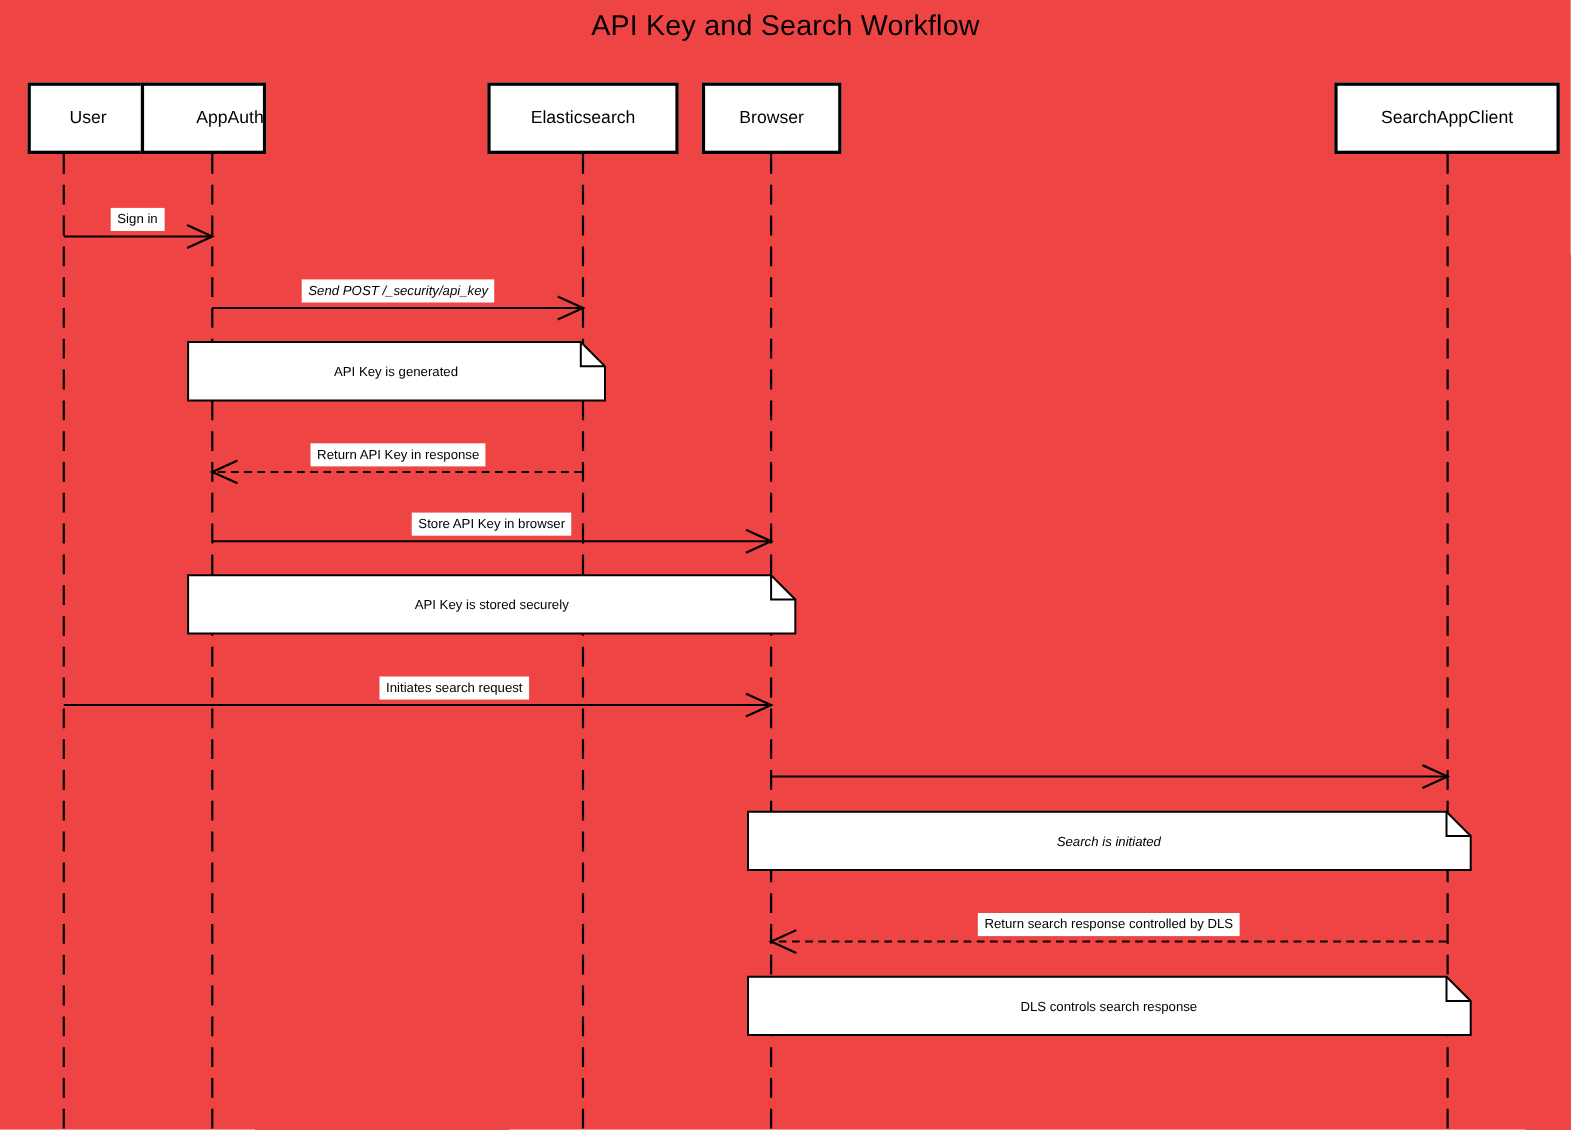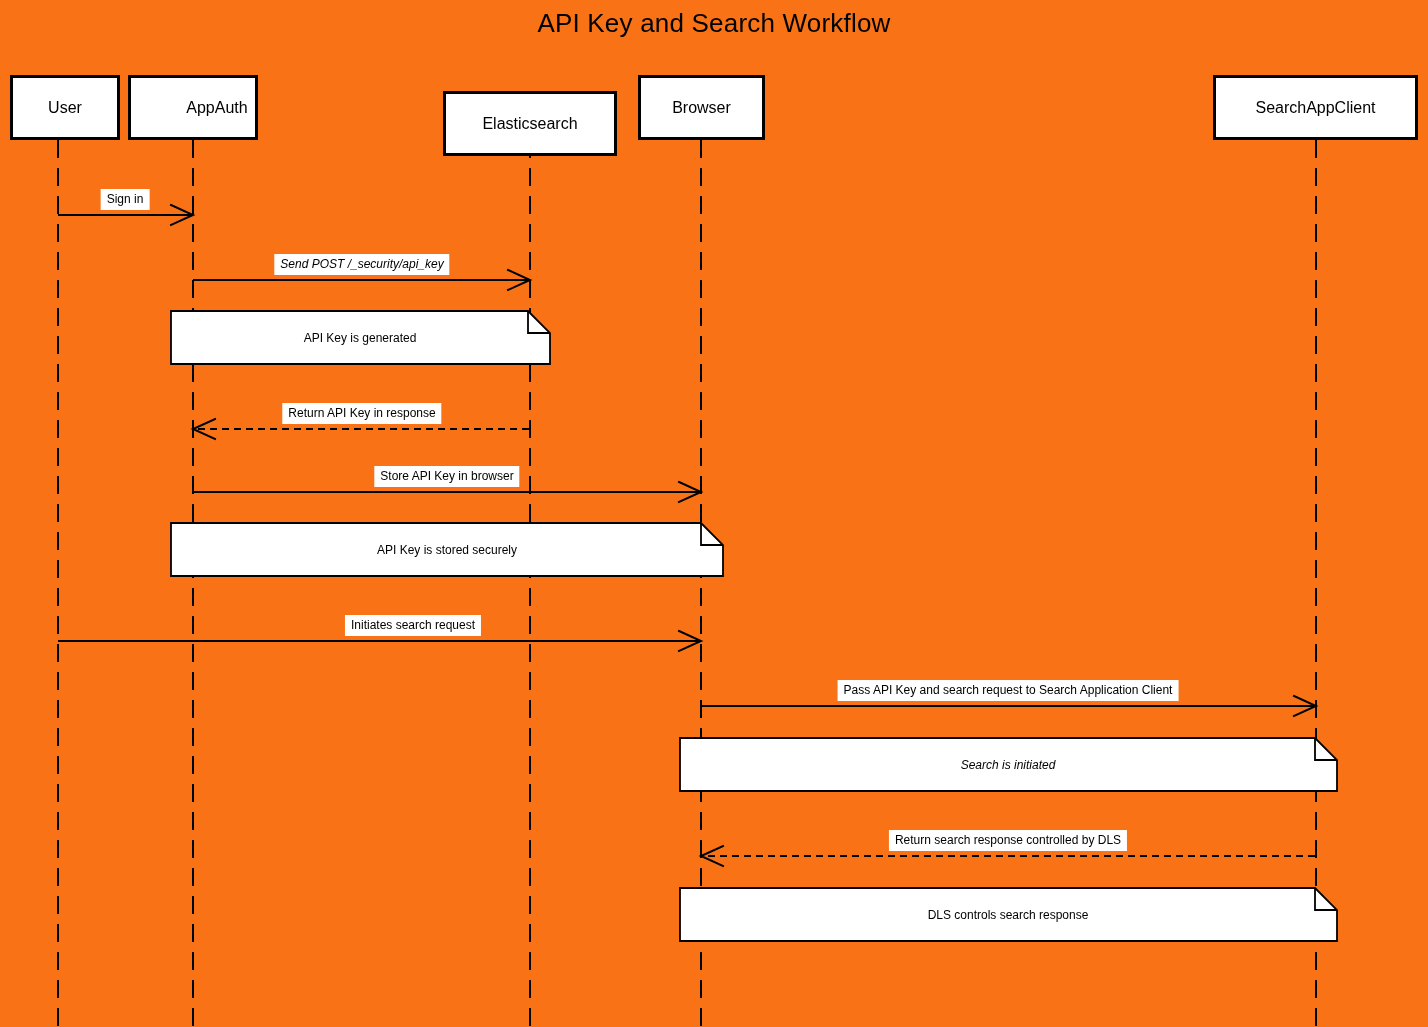--- a/index.html
+++ b/index.html
@@ -4,21 +4,21 @@
 <style>
   html, body {
     margin: 0;
     padding: 0;
     background: #ffffff;
   }
   .diagram {
     position: relative;
     width: 1428px;
     height: 1027px;
-    background: #f97316;
+    background: #ef4444;
     font-family: "Liberation Sans", sans-serif;
     color: #000000;
     overflow: hidden;
   }
   .title {
     position: absolute;
     left: 0;
     top: 8px;
     width: 100%;
     text-align: center;
@@ -112,42 +112,41 @@
     <path class="note-shape" d="M680,738 H1315 L1337,760 V791 H680 Z"></path>
     <path class="note-fold" d="M1315,738 V760 H1337"></path>
 
     <line class="msg-line dashed" x1="1315" y1="856" x2="702" y2="856"></line>
     <path class="arrow-head" d="M723,846 L701,856 L723,866"></path>
 
     <path class="note-shape" d="M680,888 H1315 L1337,910 V941 H680 Z"></path>
     <path class="note-fold" d="M1315,888 V910 H1337"></path>
   </svg>
 
-  <div class="participant" style="left:10px;   width:110px;align-items:center;">
+  <div class="participant" style="left:25px;   width:110px;align-items:center;">
     <span>User</span>
   </div>
-  <div class="participant" style="left:128px;  width:130px;padding-left:48px;">
+  <div class="participant" style="left:128px;  width:114px;padding-left:48px;">
     <span>AppAuth</span>
   </div>
-  <div class="participant" style="left:443px;  width:174px;margin-top:16px;">
+  <div class="participant" style="left:443px;  width:174px;">
     <span>Elasticsearch</span>
   </div>
   <div class="participant" style="left:1213px; width:205px;">
     <span>SearchAppClient</span>
   </div>
   <div class="participant" style="left:638px;  width:127px;">
     <span>Browser</span>
   </div>
 
   <div class="msg-label" style="left:125px;  top:189px;">Sign in</div>
   <div class="msg-label" style="left:362px;  top:254px;font-style:italic;">Send POST /_security/api_key</div>
   <div class="msg-label" style="left:362px;  top:403px;">Return API Key in response</div>
   <div class="msg-label" style="left:447px;  top:466px;">Store API Key in browser</div>
   <div class="msg-label" style="left:380px;  top:615px;margin-left:33px;">Initiates search request</div>
-  <div class="msg-label" style="left:1008px; top:680px;">Pass API Key and search request to Search Application Client</div>
   <div class="msg-label" style="left:1008px; top:830px;">Return search response controlled by DLS</div>
 
   <div class="note-label" style="left:360px;  top:338px;">API Key is generated</div>
   <div class="note-label" style="left:447px;  top:550px;">API Key is stored securely</div>
   <div class="note-label" style="left:1008px; top:765px;font-style:italic;">Search is initiated</div>
   <div class="note-label" style="left:1008px; top:915px;">DLS controls search response</div>
 
 </div>
 
 </body></html>

